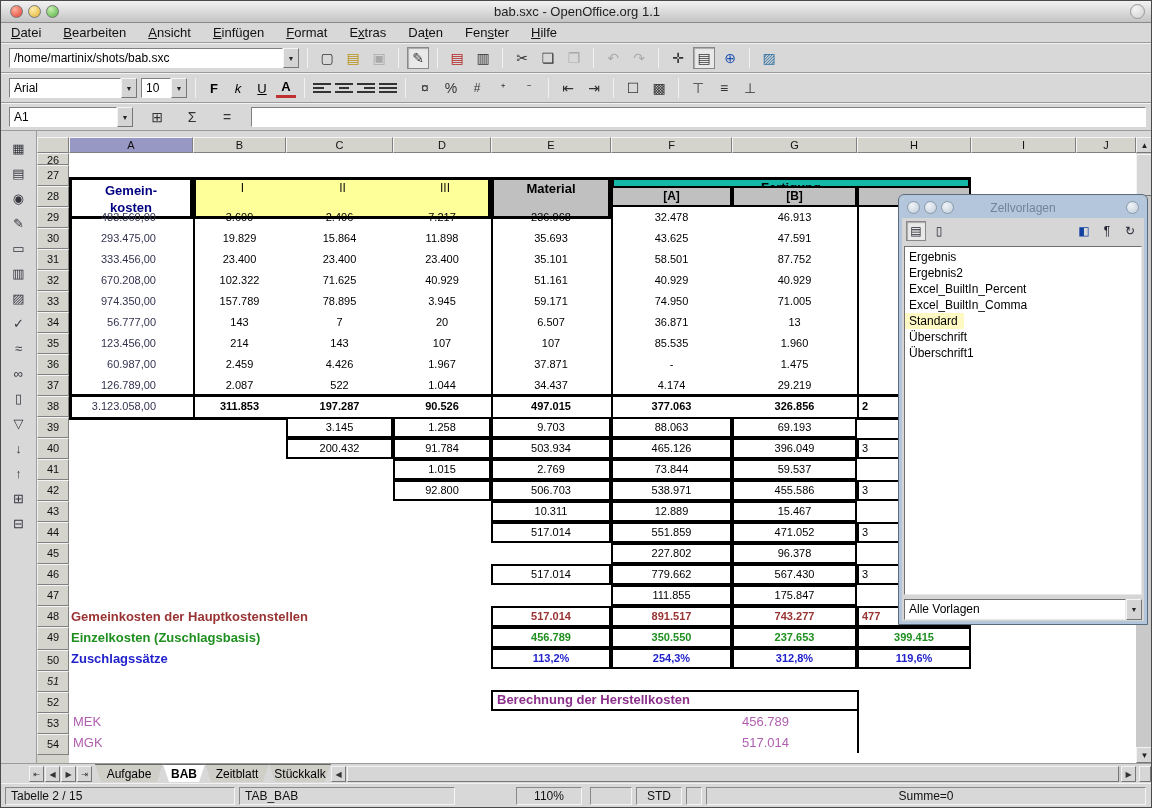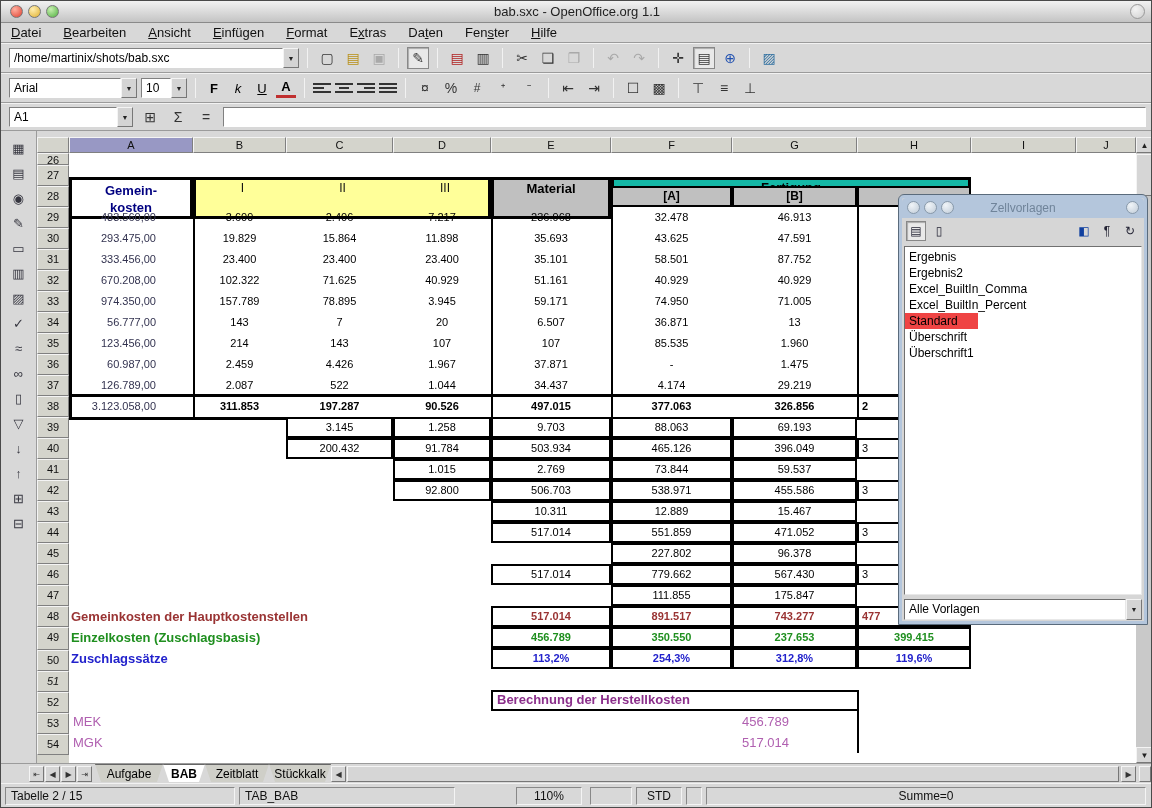--- a/index.html
+++ b/index.html
@@ -21,21 +21,21 @@
   
   #menubar { position:absolute; left:0; top:22px; width:1152px; height:20px; background:#d8d8d8;
     border-bottom:1px solid #9b9b9b; display:flex; align-items:center; padding-left:10px; gap:22px; font-size:13px; }
   .menu-item { cursor:default; color:#111; }
 
   
   .tbar { position:absolute; left:0; width:1152px; background:#d8d8d8; border-top:1px solid #f2f2f2;
     border-bottom:1px solid #9b9b9b; display:flex; align-items:center; }
   #funcbar { top:42px; height:30px; padding-left:8px; gap:4px; }
   #objbar  { top:72px; height:30px; padding-left:8px; gap:4px; }
-  #formulabar { top:102px; height:28px; padding-left:8px; gap:6px; }
+  #formulabar { top:102px; height:28px; padding-left:8px; gap:13px; }
   .tsep { width:1px; height:20px; background:#9b9b9b; border-right:1px solid #f2f2f2; margin:0 4px; }
   .ticon { width:22px; height:22px; display:flex; align-items:center; justify-content:center;
     font-size:14px; color:#333; cursor:default; }
   .ticon.small { font-size:12px; }
   .disabled { color:#a9a9a9; }
   .pressed { border:1px solid #888; background:#e9e9e9; box-shadow:inset 1px 1px 1px #aaa; }
   .c-folder { color:#b89018; }
   .c-pdf { color:#b02020; }
   .c-globe { color:#2050b0; }
   .c-pic { color:#3070a0; }
@@ -114,21 +114,21 @@
     display:flex; flex-direction:column; border-radius:6px 6px 0 0; }
   #stylist-title { height:20px; background:#b4c6dc; border-radius:4px 4px 0 0; position:relative; flex:none; }
   .pcirc { position:absolute; top:3px; width:13px; height:13px; border-radius:50%; border:1px solid #8899aa;
     background:radial-gradient(circle at 35% 30%, #f0f4f8, #c0ccd8); }
   #stylist-title .t { position:absolute; left:0; right:0; top:3px; text-align:center; font-size:12px; color:#70849a; }
   #stylist-toolbar { height:26px; display:flex; align-items:center; padding:0 4px; gap:3px; flex:none; }
   .picon { width:20px; height:20px; display:flex; align-items:center; justify-content:center; font-size:12px; color:#223; }
   #stylist-list { flex:1; margin:2px 2px; background:#fff; border:1px solid; border-color:#707070 #e8e8e8 #e8e8e8 #707070;
     overflow:hidden; padding:2px 0; }
   .sitem { height:16px; line-height:16px; font-size:12px; padding-left:4px; color:#000; }
-  .sitem.sel { background:#ef4444; width:max-content; padding-right:20px; }
+  .sitem.sel { background:#fef9c3; width:max-content; padding-right:6px; }
   #stylist-filter { height:21px; margin:2px 2px 1px 2px; display:flex; flex:none; }
   #stylist-filter .fv { flex:1; background:#fff; border:1px solid; border-color:#707070 #e8e8e8 #e8e8e8 #707070;
     font-size:12px; line-height:19px; padding-left:4px; }
   .spacer { flex:1; }
 
   
   #vscroll { position:absolute; left:1135px; top:136px; width:17px; height:626px; background:#c9c9c9; z-index:10; }
   .sbtn { position:absolute; left:0; width:17px; height:16px; background:#d6d6d6; border:1px solid;
     border-color:#f4f4f4 #777 #777 #f4f4f4; font-size:8px; display:flex; align-items:center; justify-content:center; color:#222; }
   #vthumb { position:absolute; left:0; top:17px; width:17px; height:42px; background:#d6d6d6; border:1px solid;
@@ -513,22 +513,22 @@
       <span class="picon pressed">▤</span>
       <span class="picon">▯</span>
       <span class="spacer"></span>
       <span class="picon" style="color:#1040a0">◧</span>
       <span class="picon">¶</span>
       <span class="picon">↻</span>
     </div>
     <div id="stylist-list">
         <div class="sitem">Ergebnis</div>
         <div class="sitem">Ergebnis2</div>
+        <div class="sitem">Excel_BuiltIn_Percent</div>
         <div class="sitem">Excel_BuiltIn_Comma</div>
-        <div class="sitem">Excel_BuiltIn_Percent</div>
         <div class="sitem sel">Standard</div>
         <div class="sitem">Überschrift</div>
         <div class="sitem">Überschrift1</div>
       </div>
     <div id="stylist-filter">
       <span class="fv">Alle Vorlagen</span>
       <span class="drop-btn" style="height:21px">▼</span>
     </div>
   </div>
 

